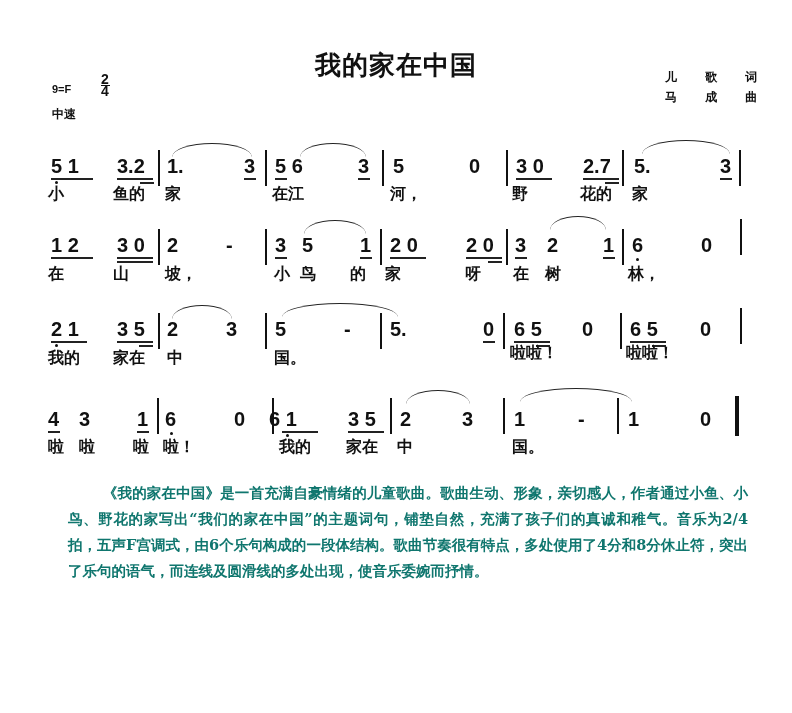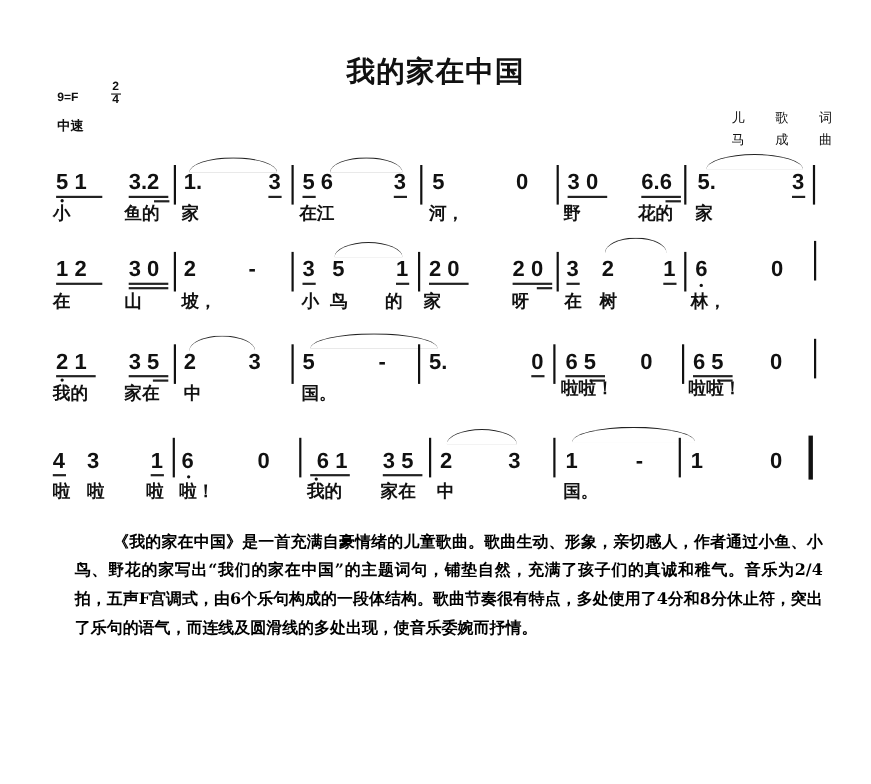--- a/index.html
+++ b/index.html
@@ -4,42 +4,42 @@
   <style>
     * { box-sizing: border-box; margin: 0; padding: 0; }
     html, body { width: 792px; height: 713px; background: #ffffff; overflow: hidden; }
     body { position: relative; font-family: "DejaVu Sans", sans-serif; color: #111; }
 
     .title {
       position: absolute; left: 0; width: 792px; top: 48px; text-align: center;
       font-size: 26px; font-weight: bold; letter-spacing: 1px; color: #111;
     }
     .key { position: absolute; left: 52px; top: 83px; font-size: 11px; font-weight: bold; font-family: "Liberation Sans", sans-serif; }
-    .timesig { position: absolute; left: 100px; top: 74px; font-size: 11px; font-weight: bold; line-height: 11px; text-align: center; width: 10px; font-family: "Liberation Sans", sans-serif; }
+    .timesig { position: absolute; left: 100px; top: 74px; font-size: 14px; font-weight: bold; line-height: 11px; text-align: center; width: 10px; font-family: "Liberation Sans", sans-serif; }
     .timesig .bar { display: block; border-top: 1px solid #111; width: 9px; margin: 0 auto; }
     .tempo { position: absolute; left: 52px; top: 106px; font-size: 12px; font-weight: bold; }
-    .credits { position: absolute; left: 665px; top: 97px; font-size: 12px; font-weight: normal; line-height: 20px; letter-spacing: 12px; }
+    .credits { position: absolute; left: 665px; top: 67px; font-size: 12px; font-weight: bold; line-height: 20px; letter-spacing: 12px; }
 
     .note {
       position: absolute; font-family: "Liberation Sans", sans-serif; font-weight: bold;
       font-size: 20px; line-height: 22px; color: #111; white-space: pre;
     }
     .ul { position: absolute; height: 2px; background: #222; }
     .dot { position: absolute; width: 3px; height: 3px; background: #111; border-radius: 50%; }
     .barline { position: absolute; width: 2px; background: #111; }
     .barline.final { width: 4px; }
     .slur {
       position: absolute; border-top: 1.5px solid #222; border-radius: 50% 50% 0 0 / 100% 100% 0 0;
       height: 14px;
     }
     .lyric { position: absolute; font-size: 16px; font-weight: bold; color: #111; white-space: pre; }
 
     .para {
       position: absolute; left: 68px; width: 680px; font-size: 14.5px; font-weight: bold;
-      line-height: 26px; color: #000000; font-family: "DejaVu Serif", serif; text-align: justify;
+      line-height: 26px; color: #0f766e; font-family: "DejaVu Serif", serif; text-align: justify;
     }
     .para p { text-indent: 2.4em; }
     .cut {
       position: absolute; left: 0; top: 672px; width: 792px; height: 41px; background: #fff;
     }
   </style>
 </head>
 <body>
 
 <div class="title">我的家在中国</div>
@@ -72,21 +72,21 @@
   <div class="ul" style="left:275px;top:178px;width:12px"></div>
   <div class="slur" style="left:300px;top:143px;width:66px"></div>
   <span class="note" style="left:358px;top:155px">3</span>
   <div class="ul" style="left:358px;top:178px;width:12px"></div>
   <div class="barline" style="left:382px;top:150px;height:36px"></div>
   <span class="note" style="left:393px;top:155px">5</span>
   <span class="note" style="left:469px;top:155px">0</span>
   <div class="barline" style="left:506px;top:150px;height:36px"></div>
   <span class="note" style="left:516px;top:155px">3 0</span>
   <div class="ul" style="left:516px;top:178px;width:36px"></div>
-  <span class="note" style="left:583px;top:155px">6.6</span>
+  <span class="note" style="left:583px;top:155px">2.7</span>
   <div class="ul" style="left:583px;top:178px;width:36px"></div>
   <div class="ul" style="left:605px;top:182px;width:14px"></div>
   <div class="barline" style="left:622px;top:150px;height:36px"></div>
   <span class="note" style="left:634px;top:155px">5.</span>
   <div class="slur" style="left:642px;top:140px;width:88px"></div>
   <span class="note" style="left:720px;top:155px">3</span>
   <div class="ul" style="left:720px;top:178px;width:12px"></div>
   <div class="barline" style="left:739px;top:150px;height:36px"></div>
 
   <span class="lyric" style="left:48px;top:184px">小</span>
@@ -190,21 +190,21 @@
   <span class="note" style="left:48px;top:408px">4</span>
   <div class="ul" style="left:48px;top:431px;width:12px"></div>
   <span class="note" style="left:79px;top:408px">3</span>
   <span class="note" style="left:137px;top:408px">1</span>
   <div class="ul" style="left:137px;top:431px;width:12px"></div>
   <div class="barline" style="left:157px;top:398px;height:36px"></div>
   <span class="note" style="left:165px;top:408px">6</span>
   <div class="dot" style="left:170px;top:432px"></div>
   <span class="note" style="left:234px;top:408px">0</span>
   <div class="barline" style="left:272px;top:398px;height:36px"></div>
-  <span class="note" style="left:288px;top:408px">6 1</span>
+  <span class="note" style="left:269px;top:408px">6 1</span>
   <div class="ul" style="left:282px;top:431px;width:36px"></div>
   <div class="dot" style="left:286px;top:434px"></div>
   <span class="note" style="left:348px;top:408px">3 5</span>
   <div class="ul" style="left:348px;top:431px;width:36px"></div>
   <div class="barline" style="left:390px;top:398px;height:36px"></div>
   <span class="note" style="left:400px;top:408px">2</span>
   <div class="slur" style="left:406px;top:390px;width:64px"></div>
   <span class="note" style="left:462px;top:408px">3</span>
   <div class="barline" style="left:503px;top:398px;height:36px"></div>
   <span class="note" style="left:514px;top:408px">1</span>

